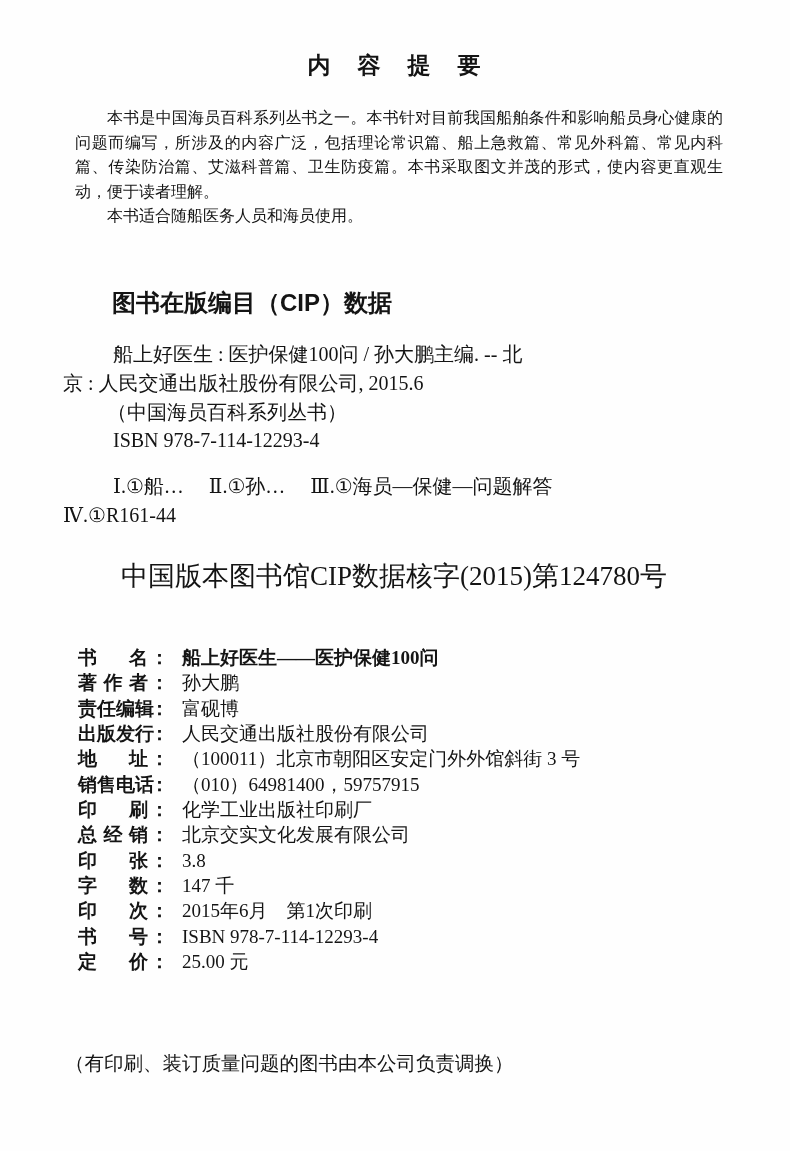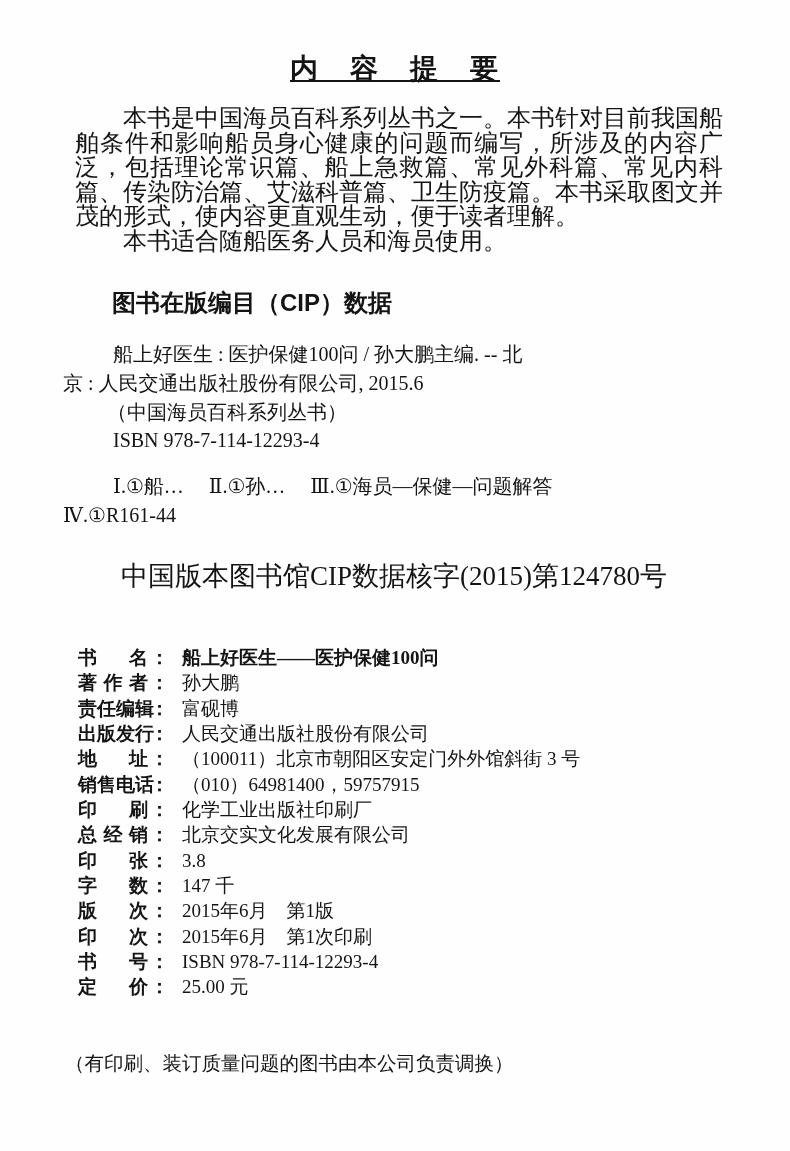--- a/index.html
+++ b/index.html
@@ -9,26 +9,26 @@
     margin:0 auto;
     background:#fefefe;
     color:#141414;
     overflow:hidden;
     font-family:"Liberation Serif","DejaVu Serif",serif;
   }
 
   .summary-title{
     position:absolute;top:50px;left:0;width:100%;
     margin:0;text-align:center;
-    font-size:28px;letter-spacing:2px;
-    font-family:"Liberation Sans","DejaVu Sans",sans-serif;font-weight:700;text-decoration:underline;
+    font-size:23px;letter-spacing:2px;
+    font-family:"Liberation Sans","DejaVu Sans",sans-serif;font-weight:700;
   }
   .summary{
     position:absolute;top:106px;left:75px;width:648px;
-    font-size:24px;line-height:24.6px;text-align:justify;
+    font-size:16px;line-height:24.6px;text-align:justify;
   }
   .summary p{margin:0;text-indent:2em;}
 
   .cip-header{
     position:absolute;top:287px;left:112px;margin:0;
     font-size:24px;
     font-family:"Liberation Sans","DejaVu Sans",sans-serif;font-weight:700;
   }
   .cip-block{
     position:absolute;top:340px;left:63px;width:660px;
@@ -131,23 +131,20 @@
 
 
       <div class="row">
         <span class="lbl">印张</span><span class="colon">：</span><span class="val">3.8</span>
       </div>
 
       <div class="row">
         <span class="lbl">字数</span><span class="colon">：</span><span class="val">147 千</span>
       </div>
 
-      <div class="row">
-        <span class="lbl">版次</span><span class="colon">：</span><span class="val">2015年6月　第1版</span>
-      </div>
 
       <div class="row">
         <span class="lbl">印次</span><span class="colon">：</span><span class="val">2015年6月　第1次印刷</span>
       </div>
 
       <div class="row">
         <span class="lbl">书号</span><span class="colon">：</span><span class="val">ISBN 978-7-114-12293-4</span>
       </div>
 
       <div class="row">

